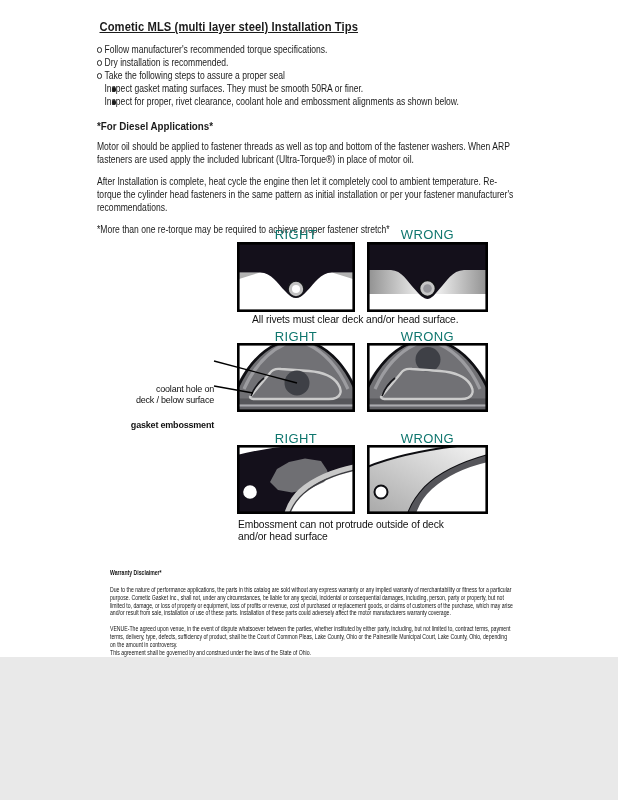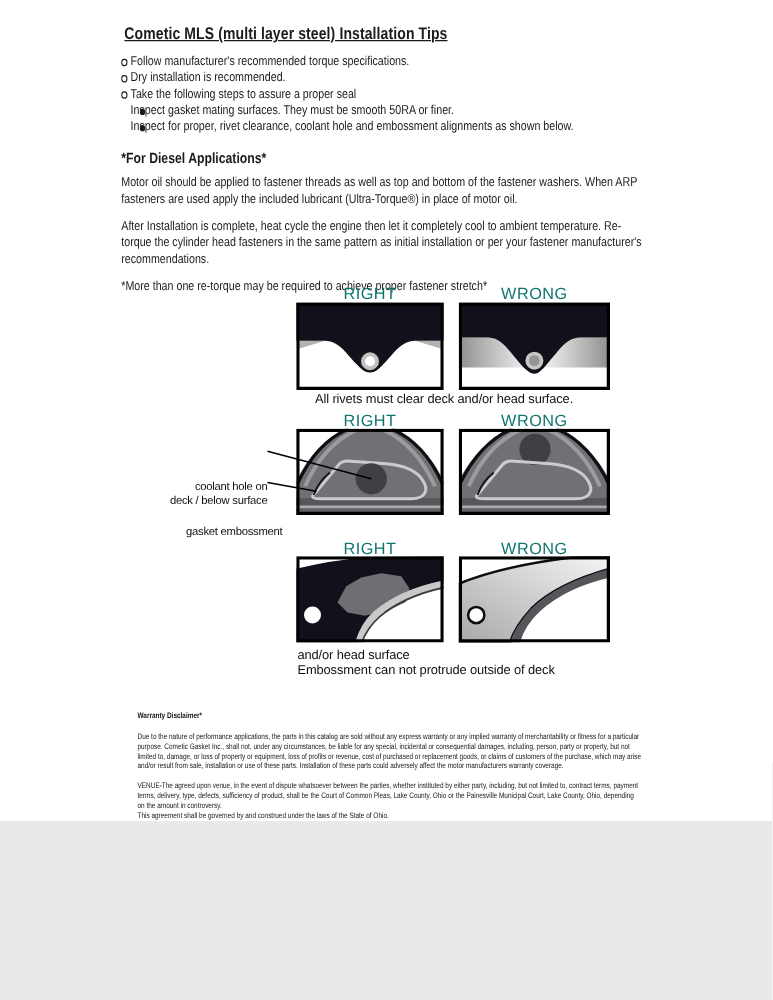--- a/index.html
+++ b/index.html
@@ -84,21 +84,21 @@
 
   <div class="diag-caption" style="left:252px;top:314px;width:300px;">All rivets must clear deck and/or head surface.</div>
 
   <div class="diag-header" style="left:237px;top:329px;width:118px;">RIGHT</div>
   <div class="diag-header" style="left:367px;top:329px;width:121px;">WRONG</div>
 
   <div class="diag-label" style="left:100px;top:344px;width:114px;">
     <div>coolant hole on</div>
     <div>deck / below surface</div>
   </div>
-  <div class="diag-label" style="left:112px;top:380px;width:114px;">gasket embossment</div>
+  <div class="diag-label" style="left:100px;top:380px;width:114px;font-weight:bold;">gasket embossment</div>
 
   <svg class="diag-box" style="left:237px;top:343px;" width="118" height="69" viewBox="0 0 118 69">
     <rect width="118" height="69" fill="#717175"></rect>
     <rect y="55.5" width="118" height="6" fill="#57575b"></rect>
     <rect y="61.5" width="118" height="2.2" fill="#ababaf"></rect>
     <rect y="63.7" width="118" height="5.3" fill="#626266"></rect>
     <path d="M0,0 L42,0 Q16,11 2,38 L0,44 Z" fill="#ffffff"></path>
     <path d="M118,0 L76,0 Q102,11 116,38 L118,44 Z" fill="#ffffff"></path>
     <path d="M42,0 Q16,11 1,44" stroke="#101014" stroke-width="2.6" fill="none"></path>
     <path d="M76,0 Q102,11 117,44" stroke="#101014" stroke-width="2.6" fill="none"></path>
@@ -154,22 +154,22 @@
       </linearGradient>
     </defs>
     <rect width="121" height="69" fill="#ffffff"></rect>
     <path d="M0,22 Q34,8 90,1 L121,0 L121,10 Q78,22 58,42 Q45,56 41,69 L0,69 Z" fill="url(#bandgrad)" stroke="#0e0e12" stroke-width="2"></path>
     <path d="M121,10 Q78,22 58,42 Q45,56 41,69 L49,69 Q53,55 65,44 Q86,25 121,17 Z" fill="#55555a"></path>
     <circle cx="14" cy="47" r="6.5" fill="#ffffff" stroke="#0e0e12" stroke-width="2"></circle>
     <rect x="1.3" y="1.3" width="118.4" height="66.4" fill="none" stroke="#000000" stroke-width="2.6"></rect>
   </svg>
 
   <div class="diag-caption" style="left:238px;top:519px;width:250px;">
+    <div>Embossment can not protrude outside of deck</div>
     <div>and/or head surface</div>
-    <div>Embossment can not protrude outside of deck</div>
   </div>
 
   <div class="fineprint">
     <div class="fp-head">Warranty Disclaimer*</div>
     <div class="fp-block">Due to the nature of performance applications, the parts in this catalog are sold without any express warranty or any implied warranty of merchantability or fitness for a particular purpose.  Cometic Gasket Inc., shall not, under any circumstances, be liable for any special, incidental or consequential damages, including, person, party or property, but not limited to, damage, or loss of property or equipment, loss of profits or revenue, cost of purchased or replacement goods, or claims of customers of the purchase, which may arise and/or result from sale, installation or use of these parts.  Installation of these parts could adversely affect the motor manufacturers warranty coverage.</div>
     <div class="fp-block">
       <div>VENUE-The agreed upon venue, in the event of dispute whatsoever between the parties, whether instituted by either party, including, but not limited to, contract terms, payment terms, delivery, type, defects, sufficiency of product, shall be the Court of Common Pleas, Lake County, Ohio or the Painesville Municipal Court, Lake County, Ohio, depending on the amount in controversy.</div>
       <div>This agreement shall be governed by and construed under the laws of the State of Ohio.</div>
     </div>
     <div class="fp-block">All prices and terms are subject to change without notice.</div>

